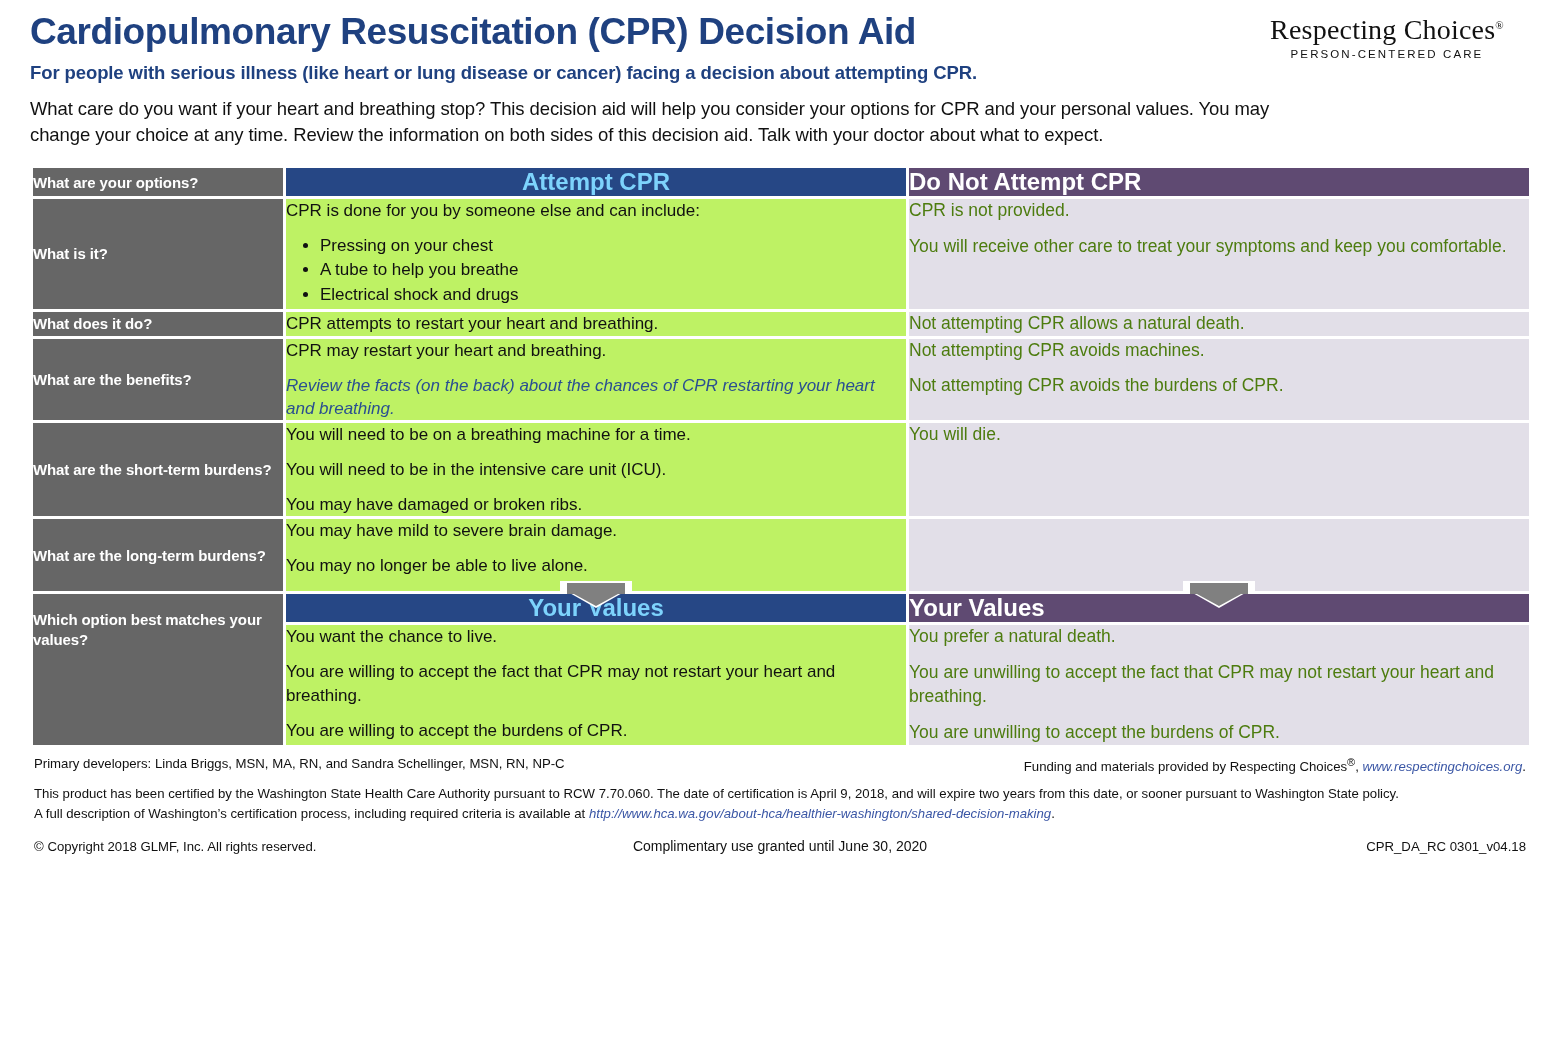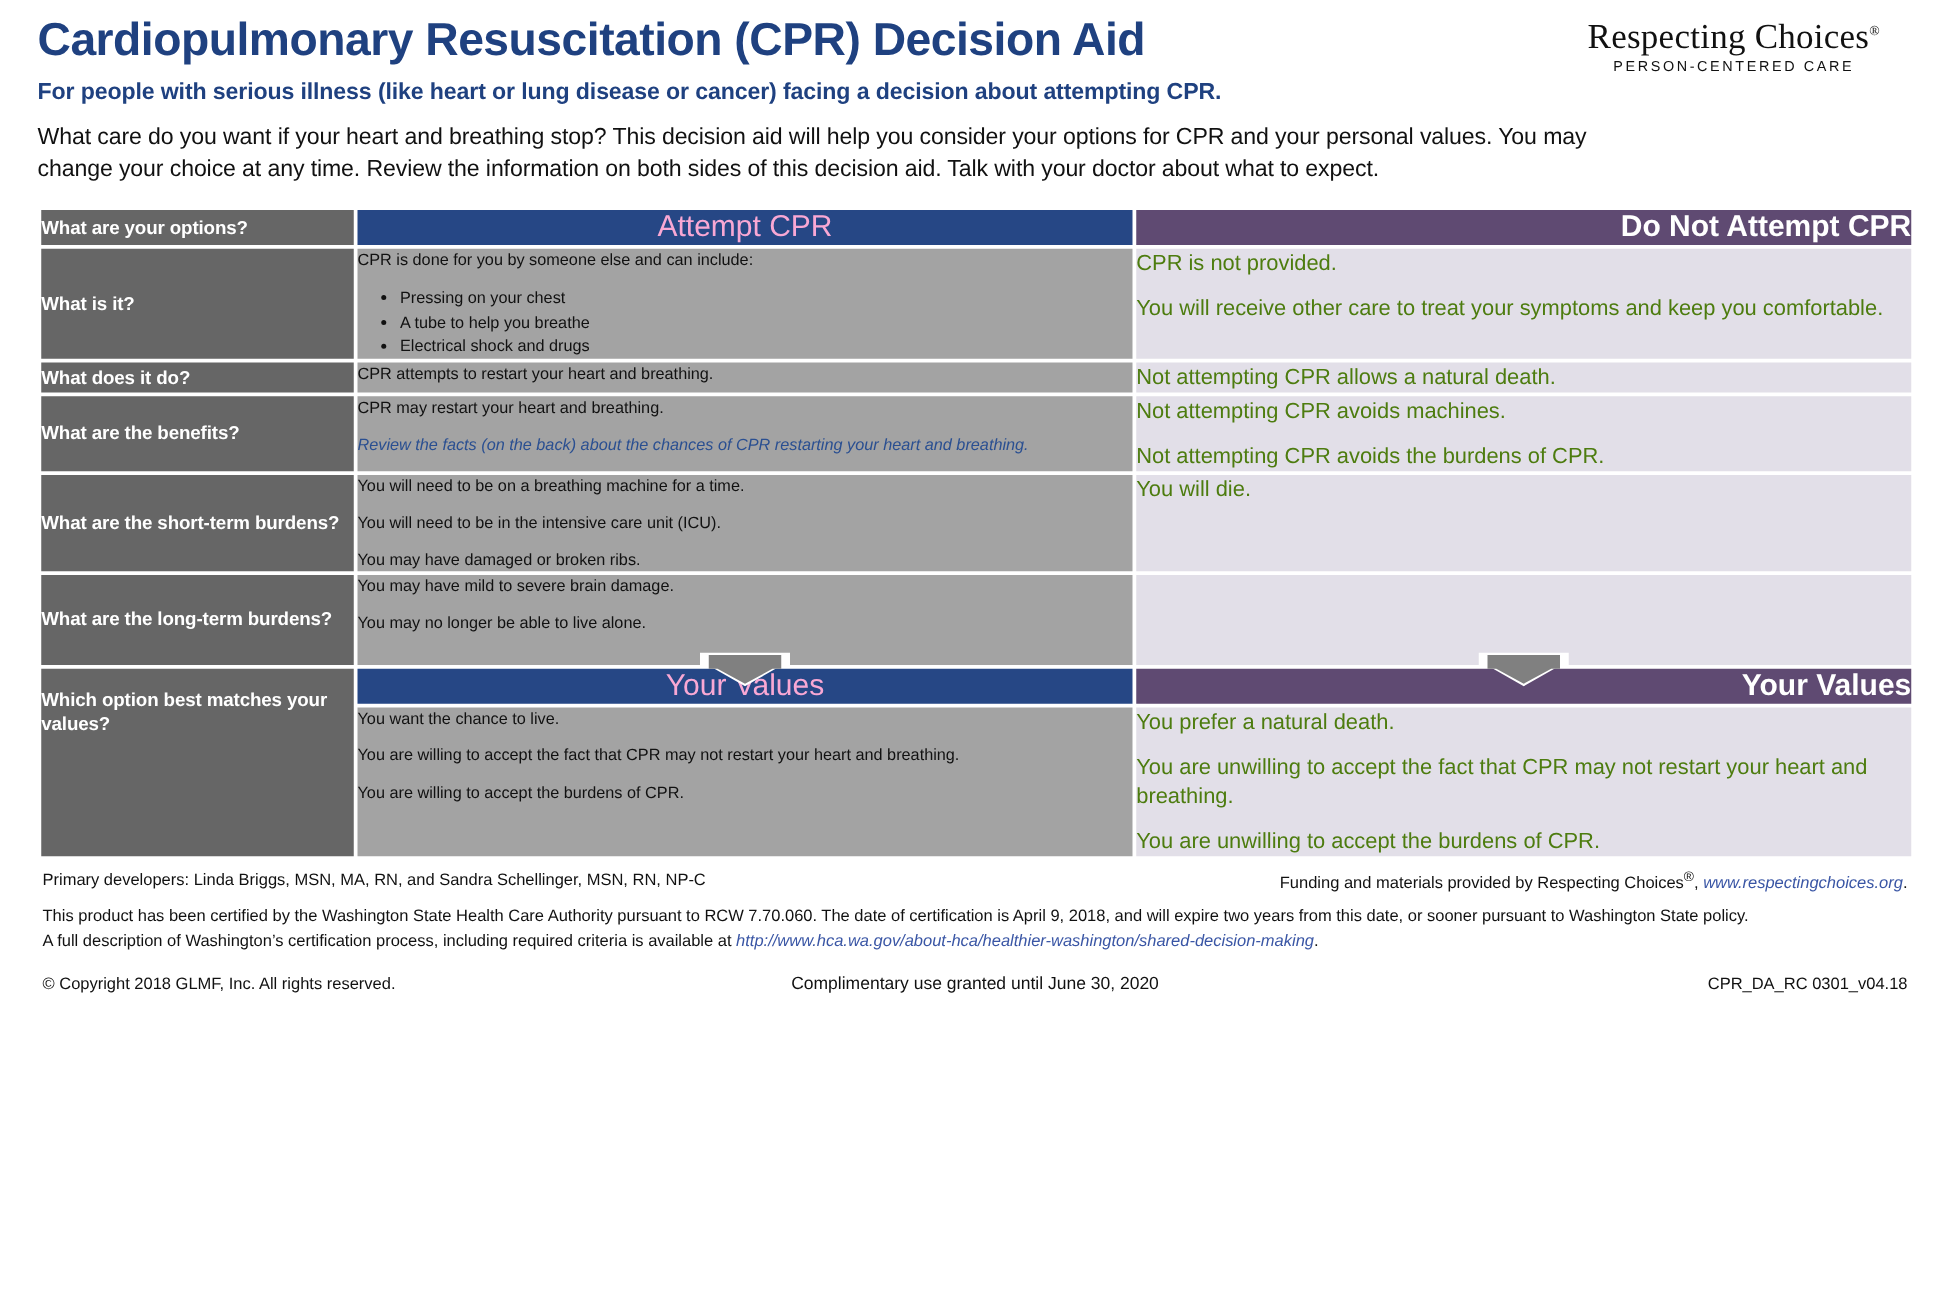--- a/index.html
+++ b/index.html
@@ -93,39 +93,39 @@
     padding: 10px 14px;
     letter-spacing: -0.1px;
     line-height: 1.3;
     vertical-align: middle;
   }
   .label-cell.mid { vertical-align: middle; }
   .label-cell.top { vertical-align: top; padding-top: 16px; }
 
   .head-a {
     background: #264785;
-    color: #f9a8d4;
+    color: #7dd3fc;
     text-align: center;
     font-size: 24px;
-    font-weight: normal;
+    font-weight: bold;
     padding: 16px 10px;
     vertical-align: middle;
   }
   .head-b {
     background: #5f4a72;
     color: #ffffff;
-    text-align: right;
+    text-align: left;
     font-size: 24px;
     font-weight: bold;
     padding: 16px 10px;
     vertical-align: middle;
   }
   .body-a {
-    background: #a3a3a3;
-    font-size: 13px;
+    background: #bef264;
+    font-size: 17px;
     color: #111111;
     padding: 11px 16px 13px 16px;
     line-height: 1.36;
   }
   .body-b {
     background: #e2dfe8;
     font-size: 17.5px;
     color: #4d7c0f;
     padding: 11px 16px 13px 16px;
     line-height: 1.36;

